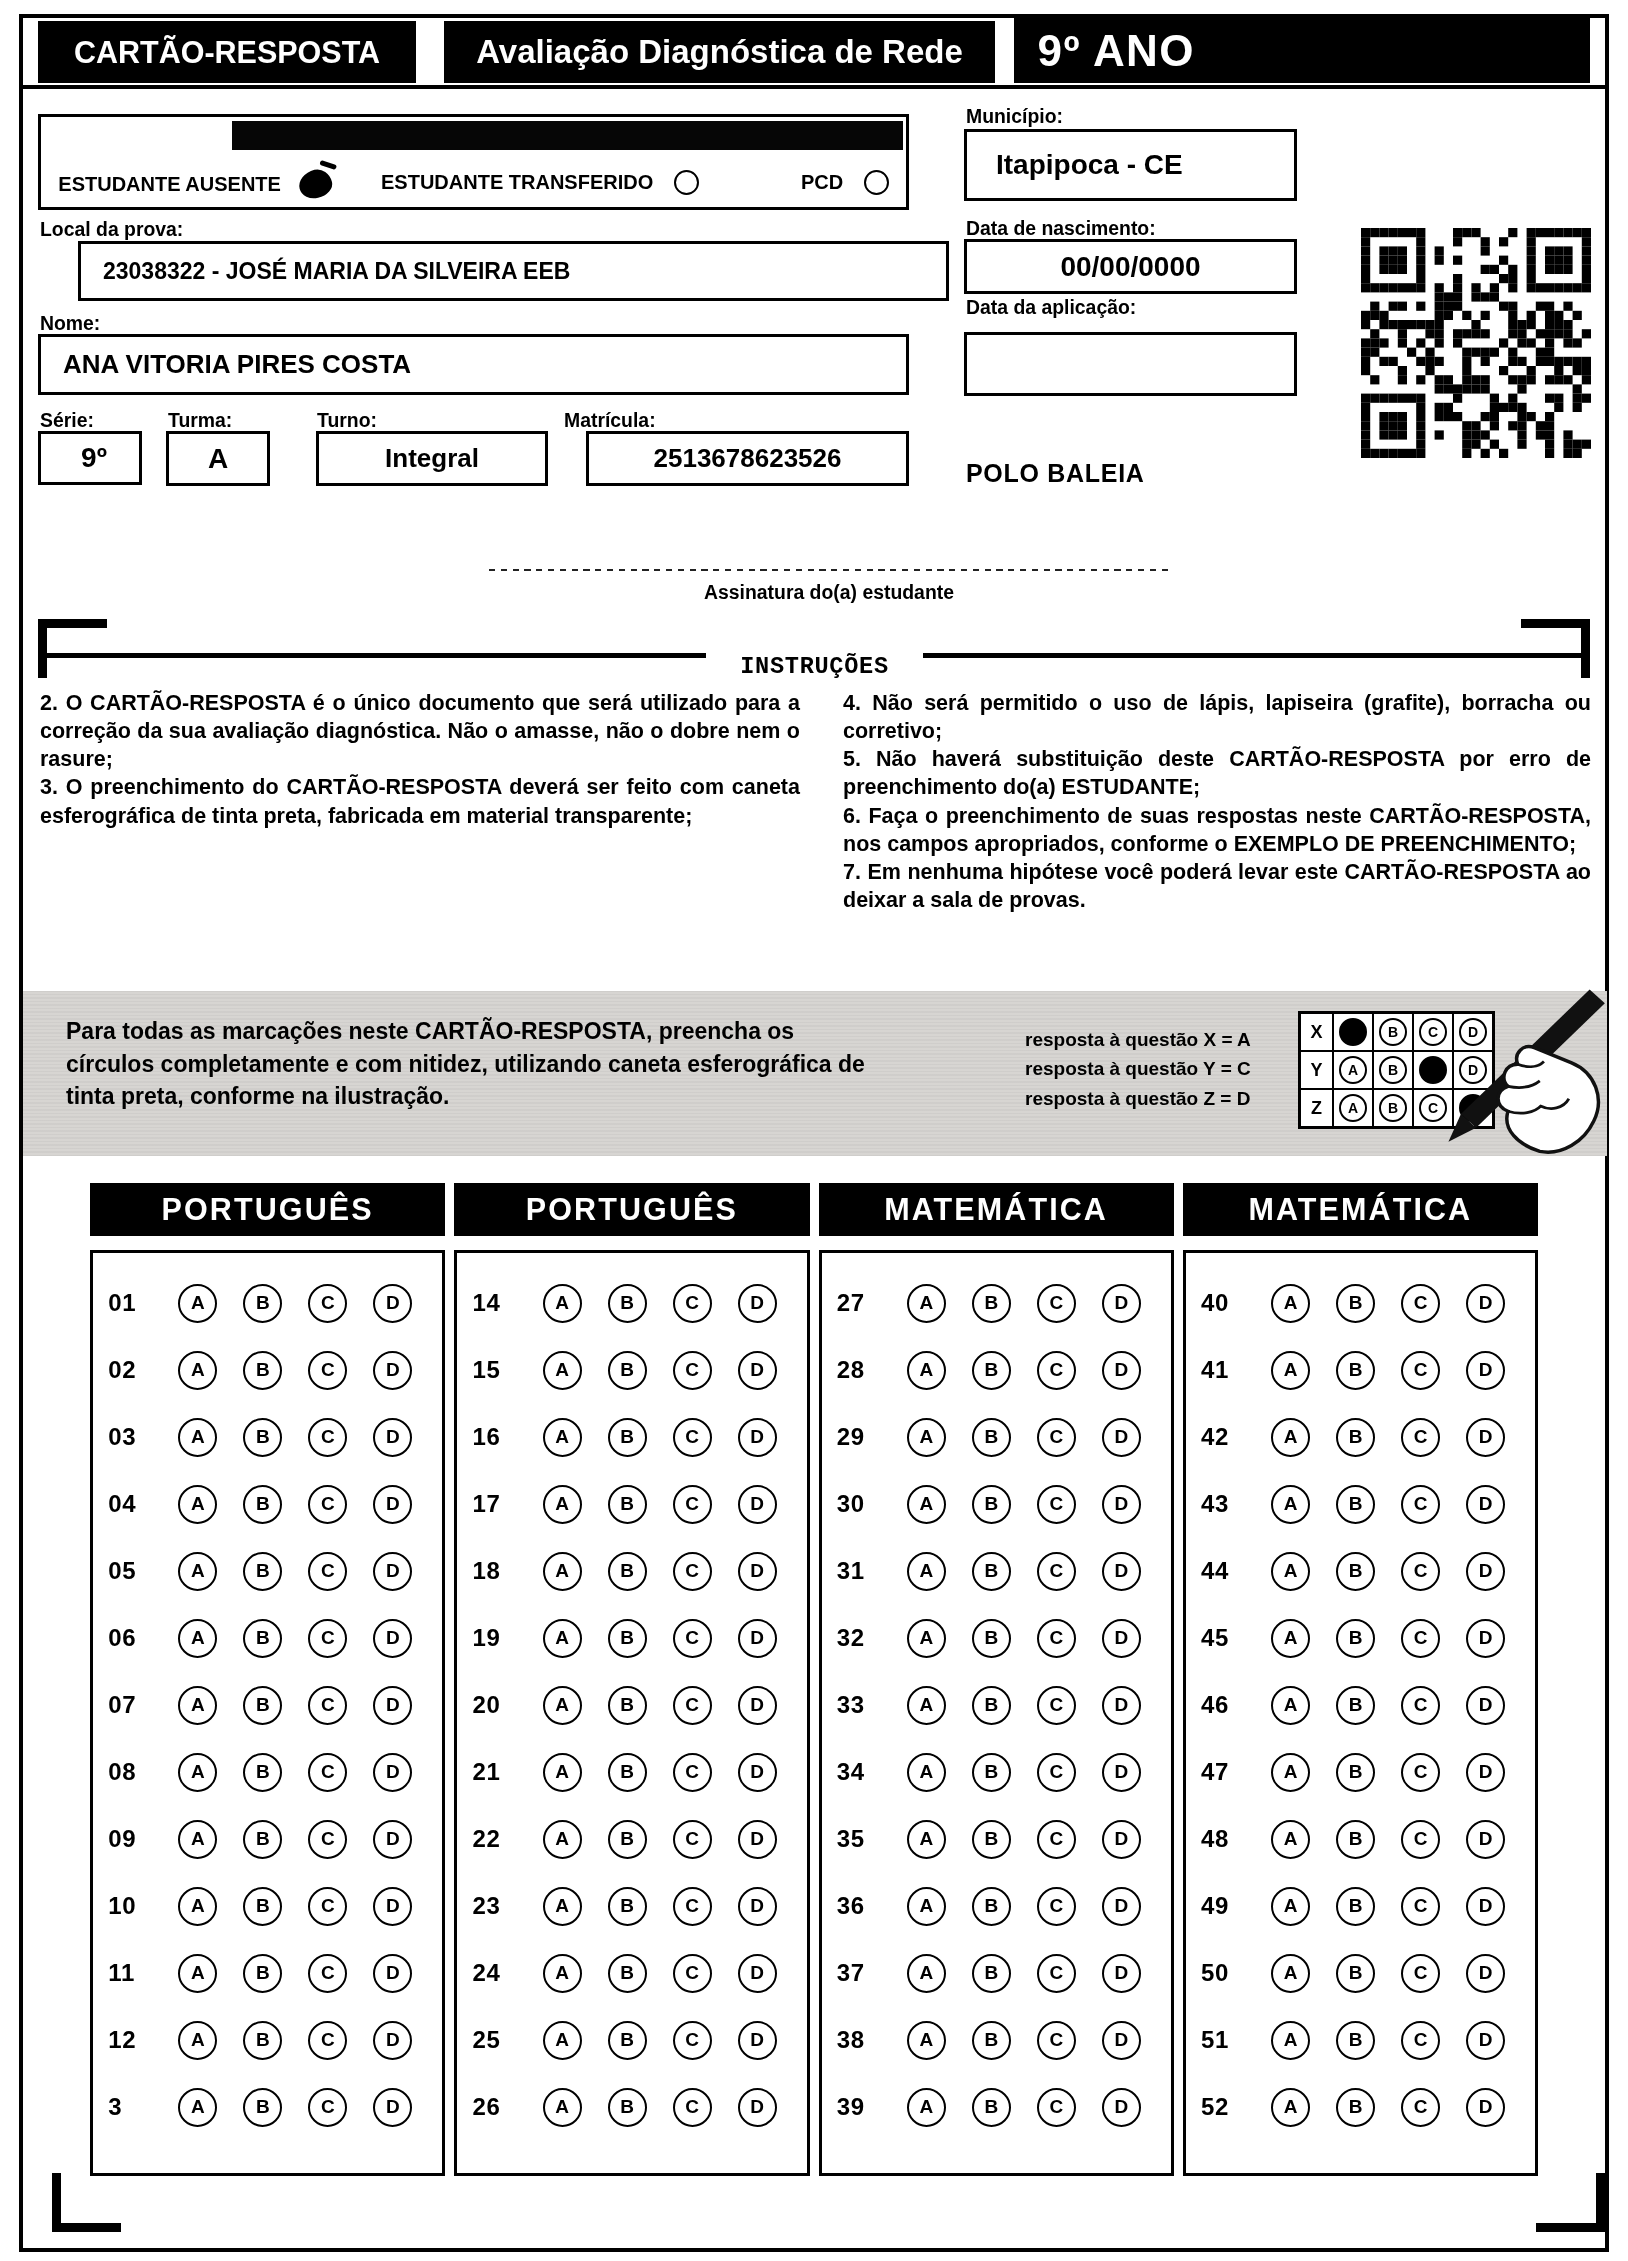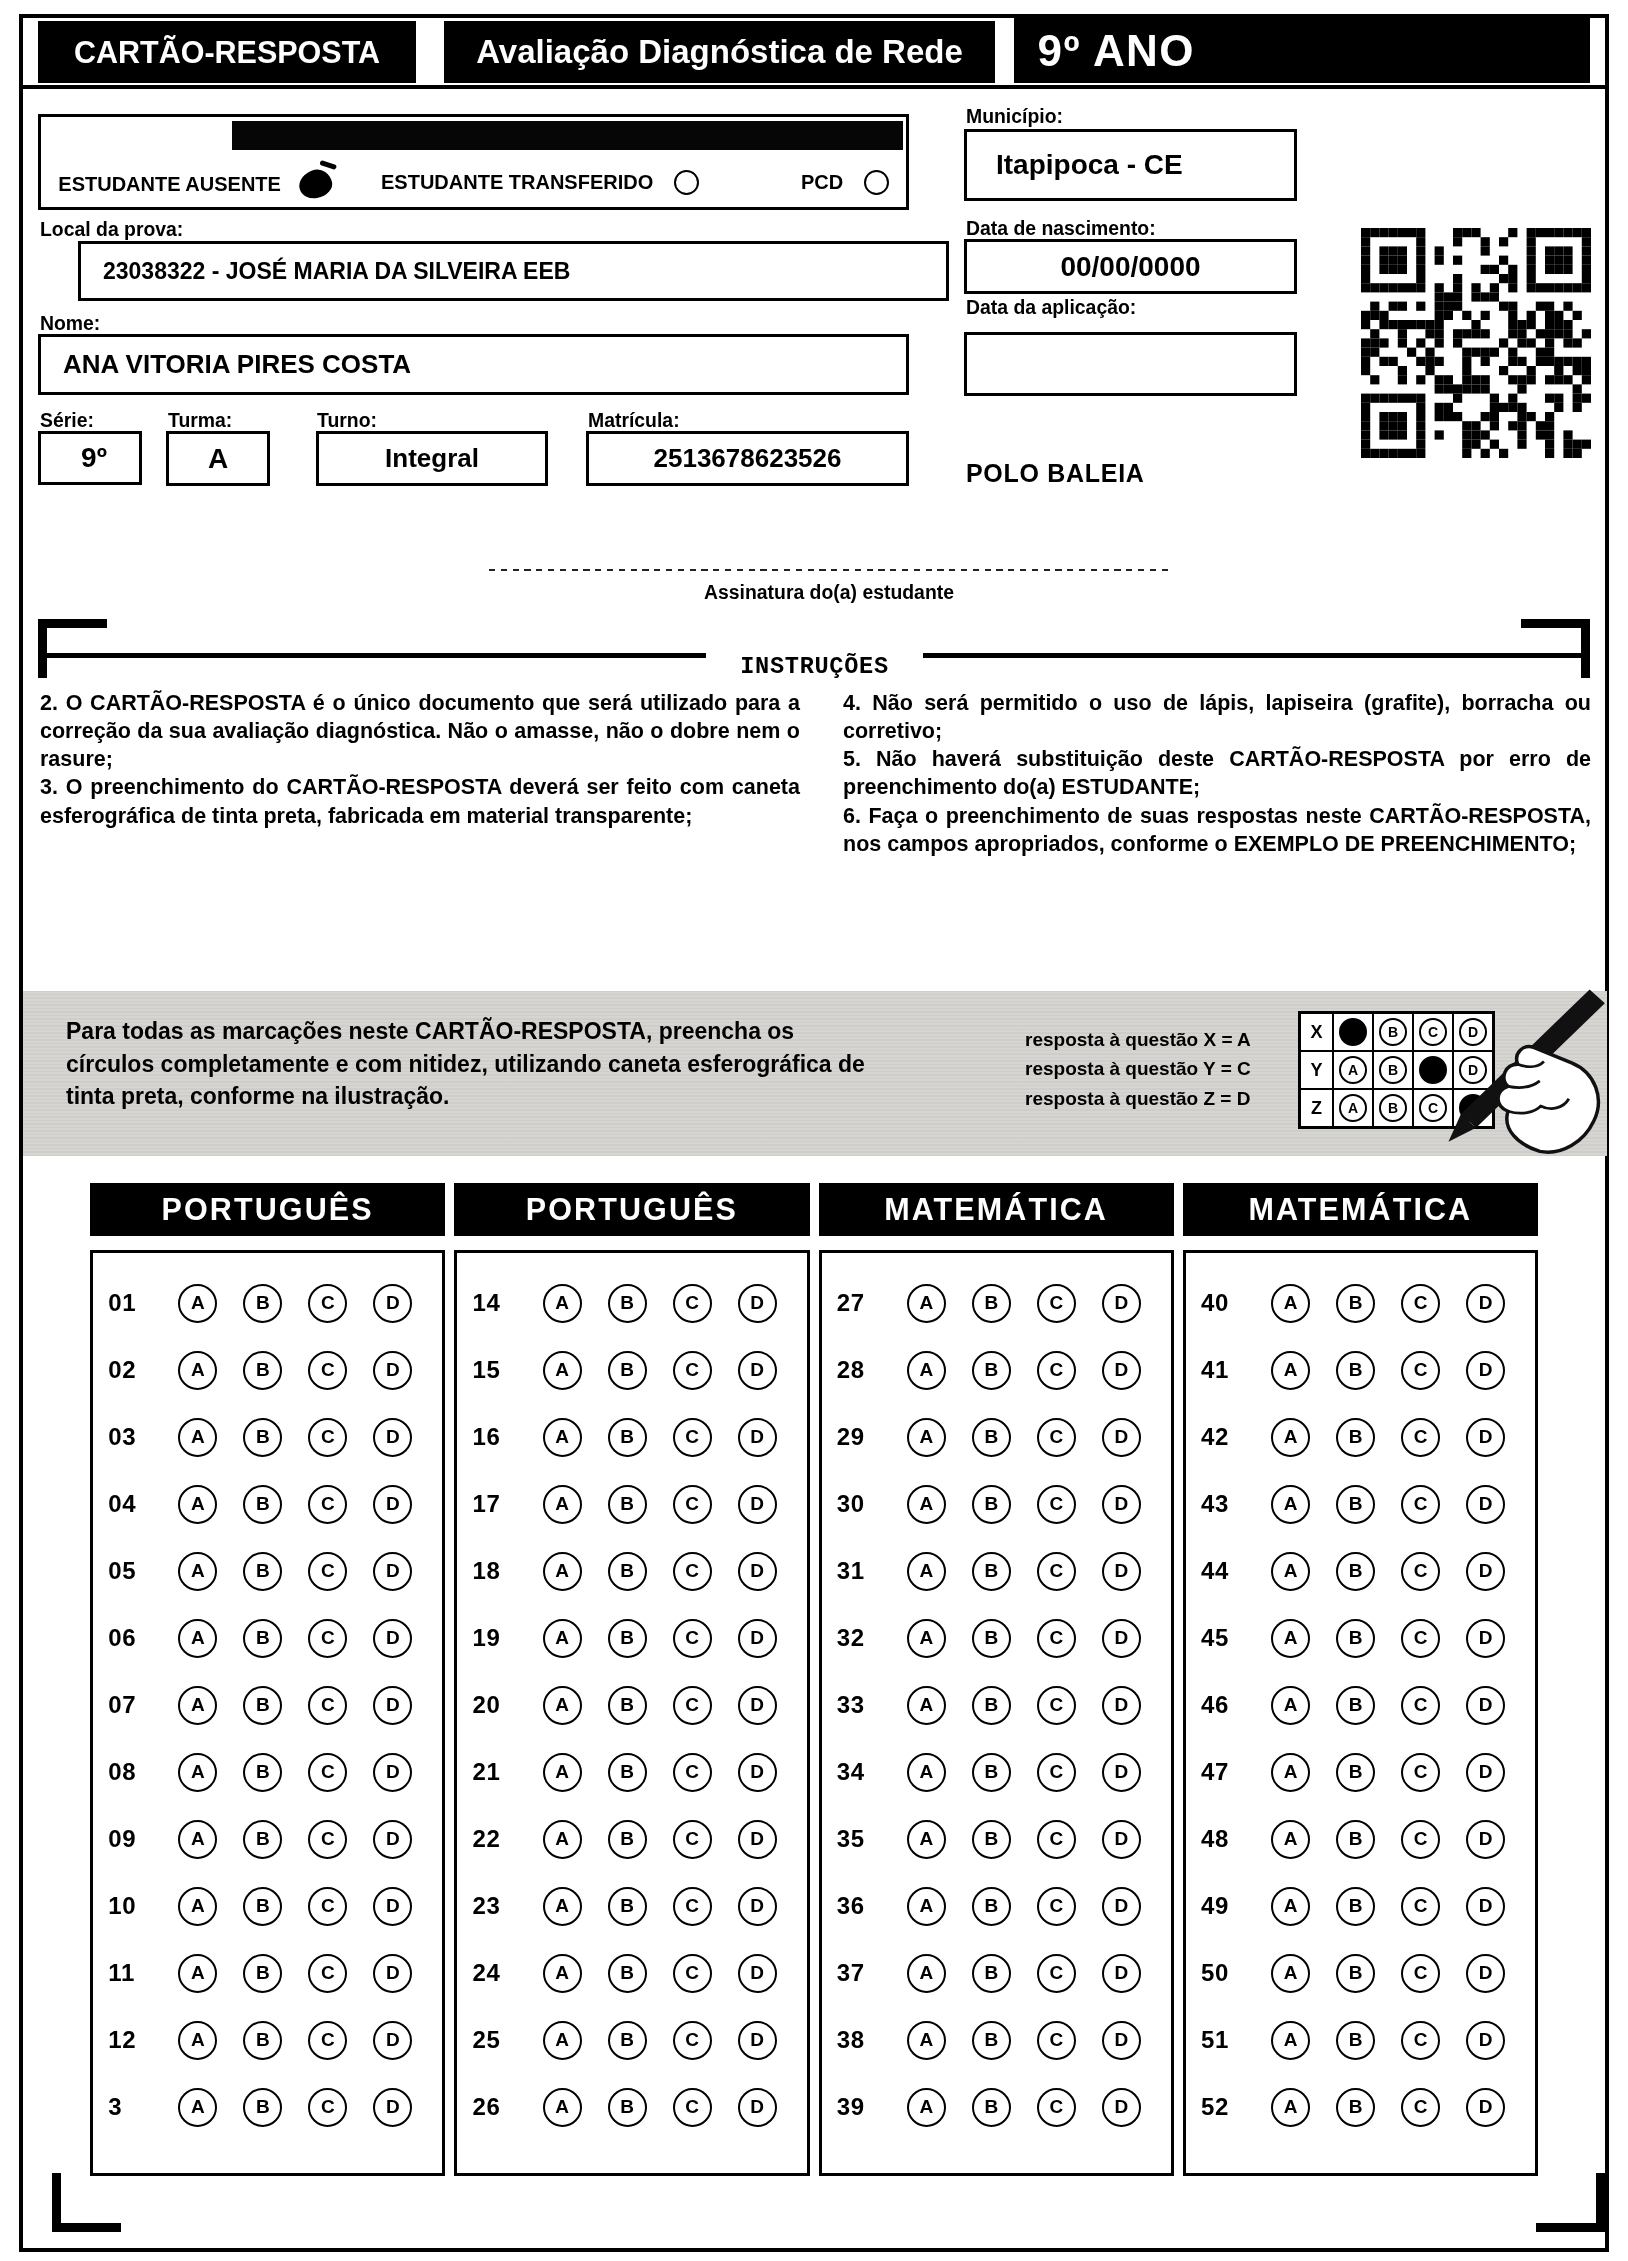--- a/index.html
+++ b/index.html
@@ -129,21 +129,21 @@
 
   <div class="lbl" style="left:40px; top:312px;">Nome:</div>
   <div class="vbox b-nome">ANA VITORIA PIRES COSTA</div>
 
   <div class="lbl" style="left:966px; top:296px;text-align:center;">Data da aplicação:</div>
   <div class="vbox b-aplic"></div>
 
   <div class="lbl" style="left:40px; top:409px;">Série:</div>
   <div class="lbl" style="left:168px; top:409px;">Turma:</div>
   <div class="lbl" style="left:317px; top:409px;">Turno:</div>
-  <div class="lbl" style="left:588px; top:409px;">Matrícula:</div>
+  <div class="lbl" style="left:564px; top:409px;">Matrícula:</div>
   <div class="vbox b-serie">9º</div>
   <div class="vbox b-turma">A</div>
   <div class="vbox b-turno">Integral</div>
   <div class="vbox b-matri">2513678623526</div>
 
   <div class="polo">POLO BALEIA</div>
 
   <div class="qr" id="qr"><svg width="230" height="230" viewBox="0 0 332 332" fill="#000">
         <rect x="0.00" y="0.00" width="13.28" height="13.28"></rect>
         <rect x="13.28" y="0.00" width="13.28" height="13.28"></rect>
@@ -465,20 +465,21 @@
     <div class="line"></div>
   </div>
   <div class="instr-col instr-left" id="instr-left">
       <p>2. O CARTÃO-RESPOSTA é o único documento que será utilizado para a correção da sua avaliação diagnóstica. Não o amasse, não o dobre nem o rasure;</p>
       <p>3. O preenchimento do CARTÃO-RESPOSTA deverá ser feito com caneta esferográfica de tinta preta, fabricada em material transparente;</p>
     </div>
   <div class="instr-col instr-right" id="instr-right">
       <p>4. Não será permitido o uso de lápis, lapiseira (grafite), borracha ou corretivo;</p>
       <p>5. Não haverá substituição deste CARTÃO-RESPOSTA por erro de preenchimento do(a) ESTUDANTE;</p>
       <p>6. Faça o preenchimento de suas respostas neste CARTÃO-RESPOSTA, nos campos apropriados, conforme o EXEMPLO DE PREENCHIMENTO;</p>
+      <p>7. Em nenhuma hipótese você poderá levar este CARTÃO-RESPOSTA ao deixar a sala de provas.</p>
     </div>
 
   <div class="ex-band"></div>
   <div class="ex-text">Para todas as marcações neste CARTÃO-RESPOSTA, preencha os círculos completamente e com nitidez, utilizando caneta esferográfica de tinta preta, conforme na ilustração.</div>
   <div class="ex-legend" id="ex-legend">
       <div>resposta à questão X = A</div>
       <div>resposta à questão Y = C</div>
       <div>resposta à questão Z = D</div>
     </div>
   <div class="ex-grid" id="ex-grid">

